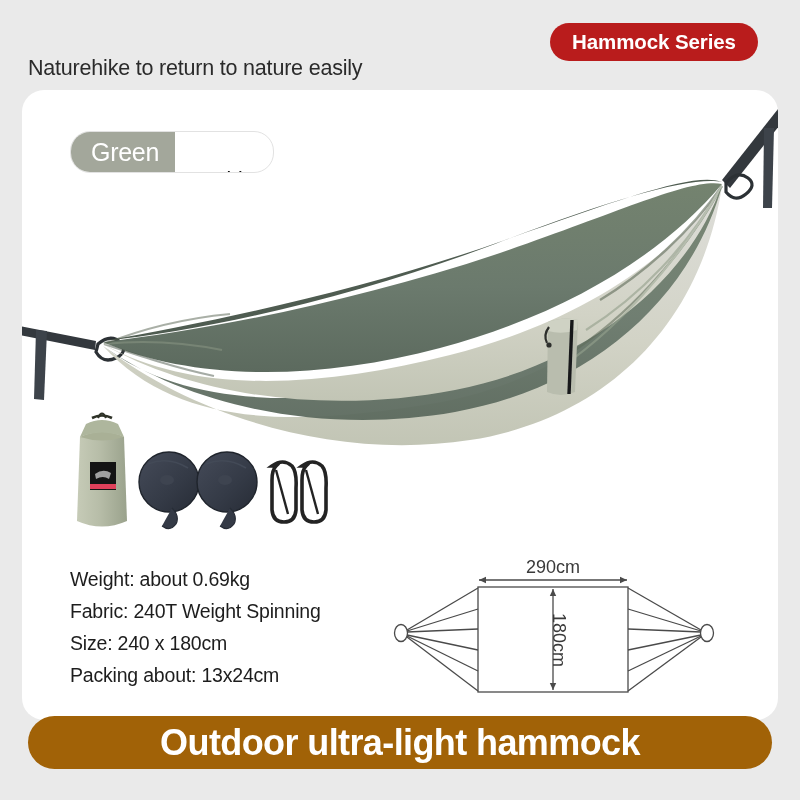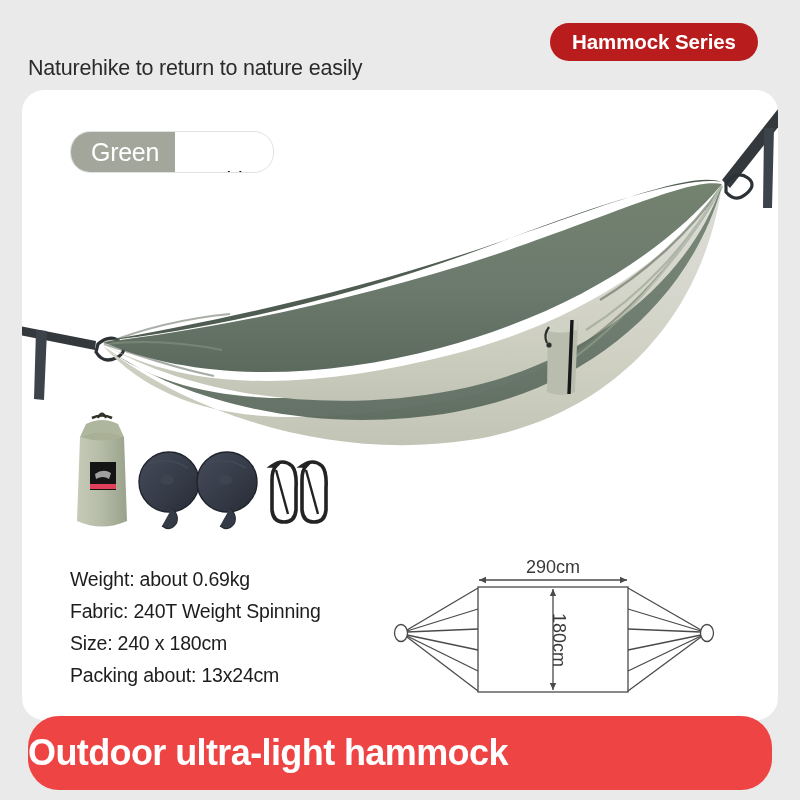--- a/index.html
+++ b/index.html
@@ -64,23 +64,23 @@
   
   .specs{
     position:absolute; left:70px; top:568px;
     display:flex; flex-direction:column; gap:9px;justify-content:flex-end;
   }
   .specs div{font-size:19.5px;color:#1d1d1d;letter-spacing:-0.2px;white-space:nowrap;}
 
   
   .bottom-banner{
     position:absolute; left:28px; top:716px;
-    width:744px; height:74px;
-    background:#ef4444; border-radius:31px;
-    display:flex;align-items:center;justify-content:flex-start;
+    width:744px; height:53px;
+    background:#a16207; border-radius:31px;
+    display:flex;align-items:center;justify-content:center;
   }
   .bottom-banner span{
     color:#fff;font-size:36px;font-weight:bold;letter-spacing:-0.6px;white-space:nowrap;
   }
 </style>
 </head>
 <body>
 
 <div id="stage">
 

